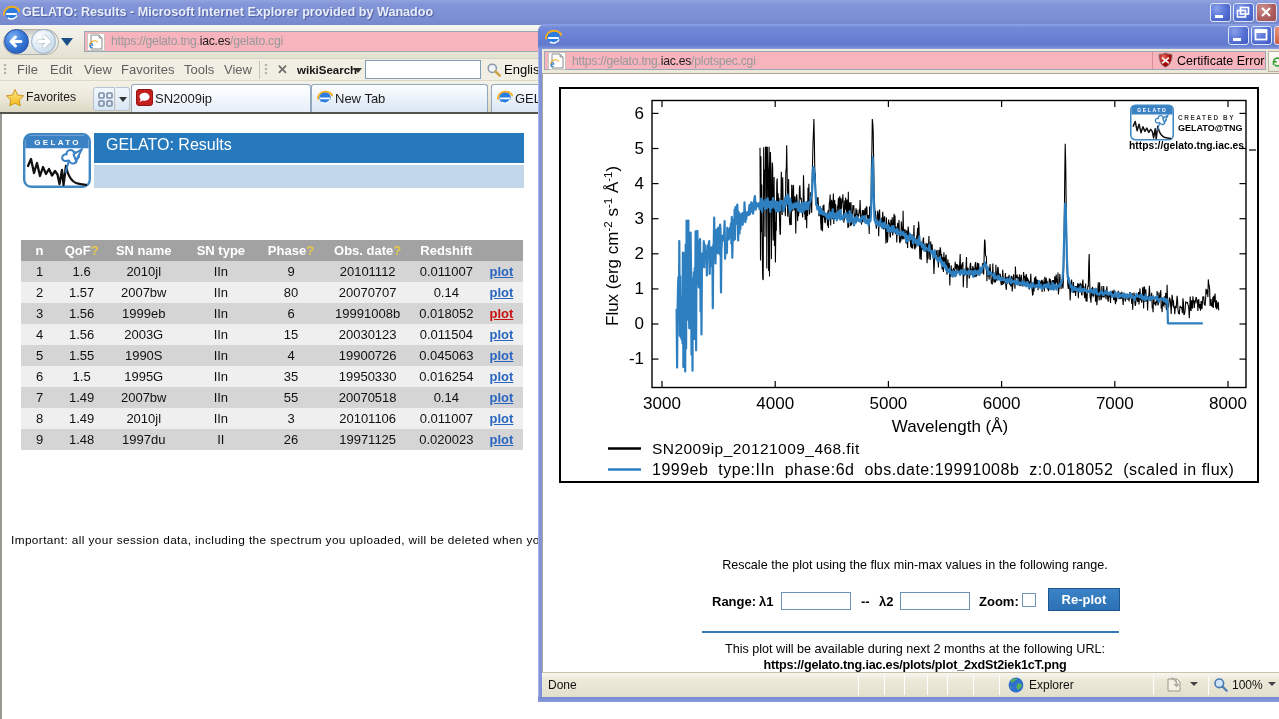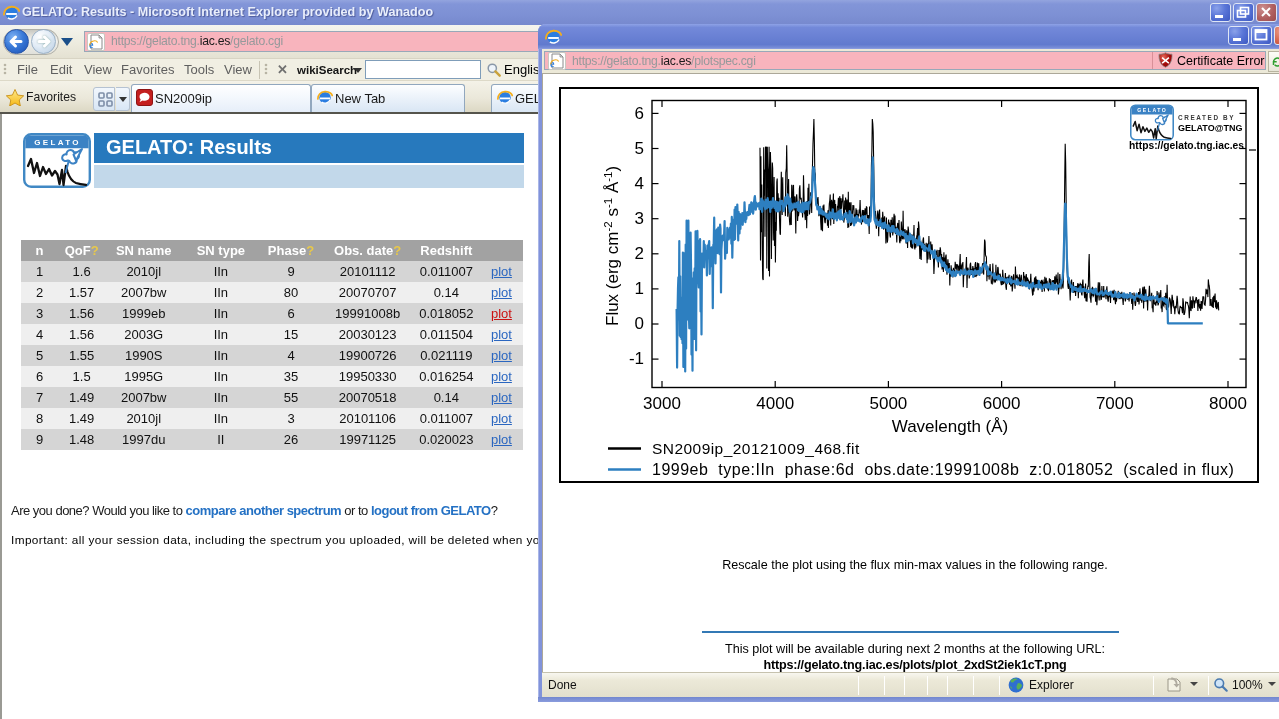--- a/index.html
+++ b/index.html
@@ -28,21 +28,21 @@
 .favbox{position:absolute;width:18px;height:18px;background:#fff;border:1px solid #c8c8c0;border-radius:2px}
 
 #bgcontent{position:absolute;left:0;top:114px;width:1279px;height:605px;background:#fff;border-left:2px solid #9a9a94}
 .hbar{position:absolute;left:92px;width:430px}
 #rtable{position:absolute;left:19px;top:240px;width:502px;border-collapse:collapse;font-size:13px;color:#111}
 #rtable th{background:#a2a2a2;color:#fff;font-weight:bold;height:21px;font-size:13px}
 #rtable th i{color:#e8c84a;font-style:normal}
 #rtable td{height:21px;text-align:center;padding:0}
 #rtable tr.o td{background:#d5d5d5}
 #rtable tr.e td{background:#efefef}
-#rtable a{font-weight:normal;color:#2a66c0}
+#rtable a{font-weight:bold;color:#2a66c0}
 .lnk{color:#2471c4;font-weight:bold;text-decoration:underline}
 
 #fgwin{position:absolute;left:538px;top:24px;width:746px;height:678px;background:#8193da;border-radius:8px 0 0 0;
  box-shadow:inset 1px 0 0 #a9b6e8}
 #fgtitle{position:absolute;left:0;top:0;width:746px;height:25px;border-radius:8px 0 0 0;
  background:linear-gradient(180deg,#8ea2e6 0%,#7389d9 14%,#6a81d4 50%,#617ace 82%,#7b8fd8 96%,#94a5e4 100%);}
 #fgtitle .ttext{position:absolute;left:27px;top:6px;font-size:12.6px;font-weight:bold;color:#fff;text-shadow:1px 1px 1px rgba(30,40,100,.6);white-space:nowrap}
 #fgaddr{position:absolute;left:4px;top:25px;width:742px;height:24px;background:#ece9d8}
 #fgbody{position:absolute;left:4px;top:49px;width:742px;height:599px;background:#fff;border-left:1px solid #aca899;border-top:1px solid #aca899}
 #fgstatus{position:absolute;left:4px;top:648px;width:742px;height:25px;background:linear-gradient(180deg,#f8f7f0 0%,#ece9d8 30%,#e2dfcd 100%);border-top:1px solid #c6c2ae;font-size:12px;color:#111}
@@ -154,21 +154,21 @@
         </svg></span>
     <span class="abs" style="left:116px;top:6px;width:14px;height:24px;border:1px solid #b5c2d2;border-left:none;border-radius:0 3px 3px 0;background:linear-gradient(180deg,#f2f7fd,#d8e6f5)"></span>
     <span class="abs" style="left:119px;top:16px;width:0;height:0;border-left:4px solid transparent;border-right:4px solid transparent;border-top:5px solid #333"></span>
     <div class="tab" style="left:131px;width:180px;background:linear-gradient(180deg,#ffffff 0%,#f4f8fd 45%,#e6eef9 100%)">
       <span class="abs" style="left:4px;top:4px"><svg width="17" height="17" viewBox="0 0 17 17">
             <rect x=".5" y=".5" width="16" height="16" rx="2.5" fill="#c41f1f" stroke="#8e1414"></rect>
             <path d="M3.5,8 a5,4 0 0 1 10,-.5 a5,4 0 0 1 -7,4 l-3,1.8 1.2,-2.8 a4.5,4 0 0 1 -1.2,-2.5 z" fill="#fff"></path>
           </svg></span>
         <span class="tlab">SN2009ip</span>
     </div>
-    <div class="tab" style="left:311px;width:154px">
+    <div class="tab" style="left:311px;width:177px">
       <span class="abs" style="left:5px;top:4px"><svg width="16" height="16" viewBox="0 0 16 16">
             <circle cx="8" cy="8.6" r="5.7" fill="#2b7de0"></circle>
             <path d="M3,9.4 h10" stroke="#fff" stroke-width="1.8"></path>
             <path d="M13.2,10.8 a5.7,5.7 0 0 1 -8.6,2.2" stroke="#fff" stroke-width="1.4" fill="none"></path>
             <path d="M1,10.6 C.4,6.2 3.6,2.8 8,2.6 C12.4,2.4 15.2,4.8 15.4,7.3" stroke="#f4ae1c" stroke-width="1.7" fill="none"></path>
           </svg></span>
         <span class="tlab">New Tab</span>
     </div>
     <div class="tab" style="left:491px;width:177px">
       <span class="abs" style="left:5px;top:4px"><svg width="16" height="16" viewBox="0 0 16 16">
@@ -185,21 +185,21 @@
     <span class="abs" style="left:21px;top:19px"><svg width="68" height="55" viewBox="0 0 68 55">
           <rect x="1.2" y="1.2" width="65.6" height="52.6" rx="7" fill="#fff" stroke="#4088c4" stroke-width="2.4"></rect>
 <path d="M7,2.4 h54 a4.6,4.6 0 0 1 4.6,4.6 v8.2 h-63.2 v-8.2 a4.6,4.6 0 0 1 4.6,-4.6 z" fill="#3b82c4"></path>
 <text x="34.5" y="12" font-size="8" font-weight="bold" fill="#fff" text-anchor="middle" letter-spacing="2.3" font-family="Liberation Sans,sans-serif">GELATO</text>
 <path d="M5,33 L8,26 11,40 14,30 17,43 20,34 23,41 26,36 29,42.5 32,38 34.5,41.5 36.5,51 39,37 40.5,52 43,33 44.5,39 C46.5,45 49.5,48.5 53,50 C56.5,51.2 60,51.6 63,51.8" fill="none" stroke="#111" stroke-width="2.3" stroke-linejoin="round" stroke-linecap="round"></path>
 <path d="M42.5,40 l3.5,-13" fill="none" stroke="#3b82c4" stroke-width="2"></path>
 <path d="M45,27.5 c-2.8,1.5 -6.2,-.2 -5.8,-3.2 c.3,-2.2 2.4,-3.4 4.4,-2.8 c-.4,-2.4 1.4,-4.4 3.8,-4.4 c1.7,0 3.1,1 3.6,2.6 c1.8,-.9 3.9,-.2 4.7,1.6 c.9,2 -.2,4.2 -2.2,4.9 c.5,1.7 -.4,3.5 -2.1,4.1 c-2.2,.8 -4.4,-.4 -5,-2.3 z" fill="#fff" stroke="#3b82c4" stroke-width="2" stroke-linejoin="round"></path>
 <path d="M50.5,21.5 L59,16 L53,27.5 Z" fill="#fff" stroke="#3b82c4" stroke-width="2" stroke-linejoin="round"></path>
 </svg></span>
     <div class="hbar" style="top:19px;height:30px;background:#2779bd"></div>
-    <span class="abs" style="left:104px;top:22px;font-size:20px;font-weight:bold;color:#fff">GELATO: Results</span>
+    <span class="abs" style="left:104px;top:22px;font-size:16px;font-weight:normal;color:#fff">GELATO: Results</span>
     <div class="hbar" style="top:51px;height:23px;background:#c2d8ea"></div>
     <table id="rtable" style="top:126px">
       <tbody>
           <tr>
             <th>n</th>
             <th>QoF<i>?</i></th>
             <th>SN name</th>
             <th>SN type</th>
             <th>Phase<i>?</i></th>
             <th>Obs. date<i>?</i></th>
@@ -246,21 +246,21 @@
             <td style="width:67px">0.011504</td>
             <td style="width:43px"><a><u>plot</u></a></td>
           </tr>
           <tr class="o">
             <td style="width:37px">5</td>
             <td style="width:47px">1.55</td>
             <td style="width:77px">1990S</td>
             <td style="width:77px">IIn</td>
             <td style="width:63px">4</td>
             <td style="width:90px">19900726</td>
-            <td style="width:67px">0.021119</td>
+            <td style="width:67px">0.045063</td>
             <td style="width:43px"><a><u>plot</u></a></td>
           </tr>
           <tr class="e">
             <td style="width:37px">6</td>
             <td style="width:47px">1.5</td>
             <td style="width:77px">1995G</td>
             <td style="width:77px">IIn</td>
             <td style="width:63px">35</td>
             <td style="width:90px">19950330</td>
             <td style="width:67px">0.016254</td>
@@ -291,21 +291,20 @@
             <td style="width:47px">1.48</td>
             <td style="width:77px">1997du</td>
             <td style="width:77px">II</td>
             <td style="width:63px">26</td>
             <td style="width:90px">19971125</td>
             <td style="width:67px">0.020023</td>
             <td style="width:43px"><a><u>plot</u></a></td>
           </tr>
     </tbody>
       </table>
-    <span class="abs" style="left:9px;top:389px;font-size:13px;letter-spacing:-0.5px;color:#1a1a1a">Are you done? Would you like to <span class="lnk" style="text-decoration:none">compare another spectrum</span> or to <span class="lnk" style="text-decoration:none">logout from GELATO</span>?</span>
     <span class="abs" style="left:9px;top:419px;font-size:11.8px;color:#000;letter-spacing:.4px;white-space:nowrap">Important: all your session data, including the spectrum you uploaded, will be deleted when you log out from GELATO</span>
   </div>
 </div>
 
 <div id="fgwin">
   <div id="fgtitle">
     <span class="abs" style="left:7px;top:4px"><svg width="17" height="17" viewBox="0 0 16 16">
           <circle cx="8" cy="8.6" r="5.7" fill="#2b7de0"></circle>
           <path d="M3,9.4 h10" stroke="#fff" stroke-width="1.8"></path>
           <path d="M13.2,10.8 a5.7,5.7 0 0 1 -8.6,2.2" stroke="#fff" stroke-width="1.4" fill="none"></path>
@@ -428,20 +427,31 @@
 <path d="M42.5,40 l3.5,-13" fill="none" stroke="#3b82c4" stroke-width="2"></path>
 <path d="M45,27.5 c-2.8,1.5 -6.2,-.2 -5.8,-3.2 c.3,-2.2 2.4,-3.4 4.4,-2.8 c-.4,-2.4 1.4,-4.4 3.8,-4.4 c1.7,0 3.1,1 3.6,2.6 c1.8,-.9 3.9,-.2 4.7,1.6 c.9,2 -.2,4.2 -2.2,4.9 c.5,1.7 -.4,3.5 -2.1,4.1 c-2.2,.8 -4.4,-.4 -5,-2.3 z" fill="#fff" stroke="#3b82c4" stroke-width="2" stroke-linejoin="round"></path>
 <path d="M50.5,21.5 L59,16 L53,27.5 Z" fill="#fff" stroke="#3b82c4" stroke-width="2" stroke-linejoin="round"></path>
 </g>
 <text x="617" y="31" font-size="6.4" font-weight="bold" letter-spacing="1.6" fill="#3a3a3a">CREATED BY</text>
 <text x="617" y="41.5" font-size="9" font-weight="bold" fill="#000">GELATO@TNG</text>
 <text x="568" y="60" font-size="10.3" font-weight="bold" fill="#000">https://gelato.tng.iac.es</text>
 <line x1="688" y1="61" x2="695" y2="61" stroke="#000" stroke-width="1.2"></line>
 </svg></div>
   <div class="cent" style="top:534px">Rescale the plot using the flux min-max values in the following range.</div>
+  <div class="abs" style="left:0;top:567px;width:742px;height:24px">
+    <span class="ctl" style="left:174px;top:3px;font-weight:bold">Range:</span>
+    <span class="ctl" style="left:221px;top:3px;font-weight:bold">λ1</span>
+    <span class="inp" style="left:243px;top:1px"></span>
+    <span class="ctl" style="left:323px;top:3px;font-weight:bold">--</span>
+    <span class="ctl" style="left:341px;top:3px;font-weight:bold">λ2</span>
+    <span class="inp" style="left:362px;top:1px"></span>
+    <span class="ctl" style="left:441px;top:3px;font-weight:bold">Zoom:</span>
+    <span id="chk"></span>
+    <span id="replot">Re-plot</span>
+  </div>
   <div class="abs" style="left:164px;top:607px;width:417px;height:2px;background:#3379b5"></div>
   <div class="cent" style="top:618px">This plot will be available during next 2 months at the following URL:</div>
   <div class="cent" style="top:634px;font-weight:bold;letter-spacing:-0.2px">https://gelato.tng.iac.es/plots/plot_2xdSt2iek1cT.png</div>
   <div id="fgstatus">
     <span class="abs" style="left:6px;top:5px">Done</span>
     <span class="ssep" style="left:316px"></span>
       <span class="ssep" style="left:342px"></span>
       <span class="ssep" style="left:362px"></span>
       <span class="ssep" style="left:385px"></span>
       <span class="ssep" style="left:405px"></span>

